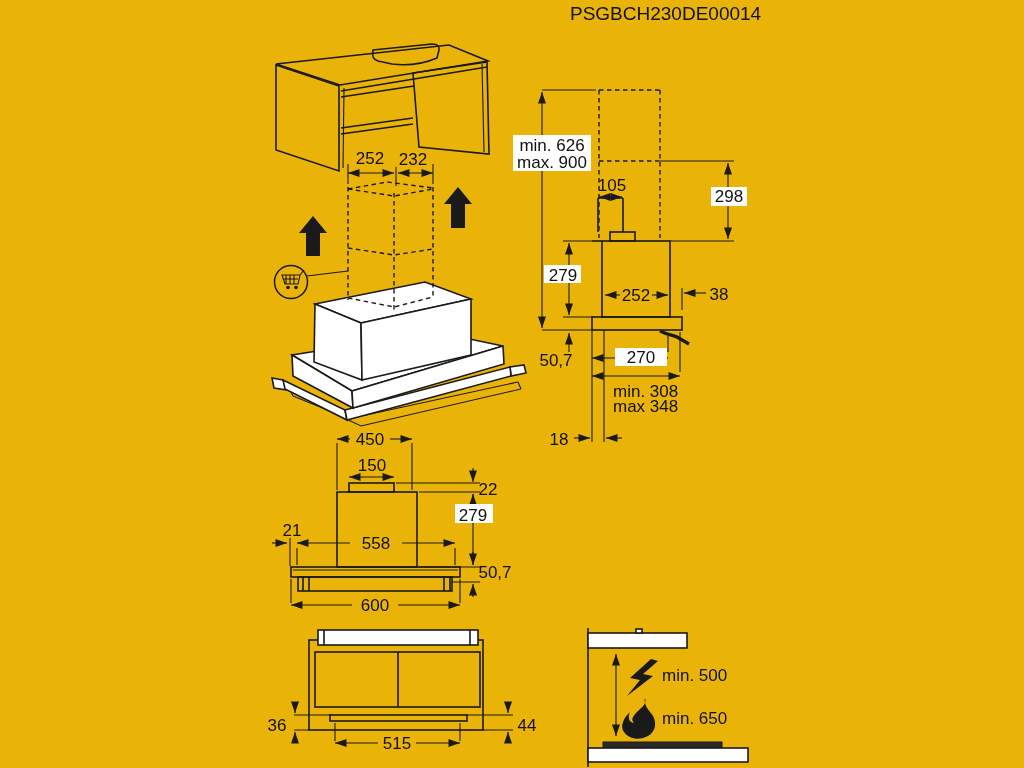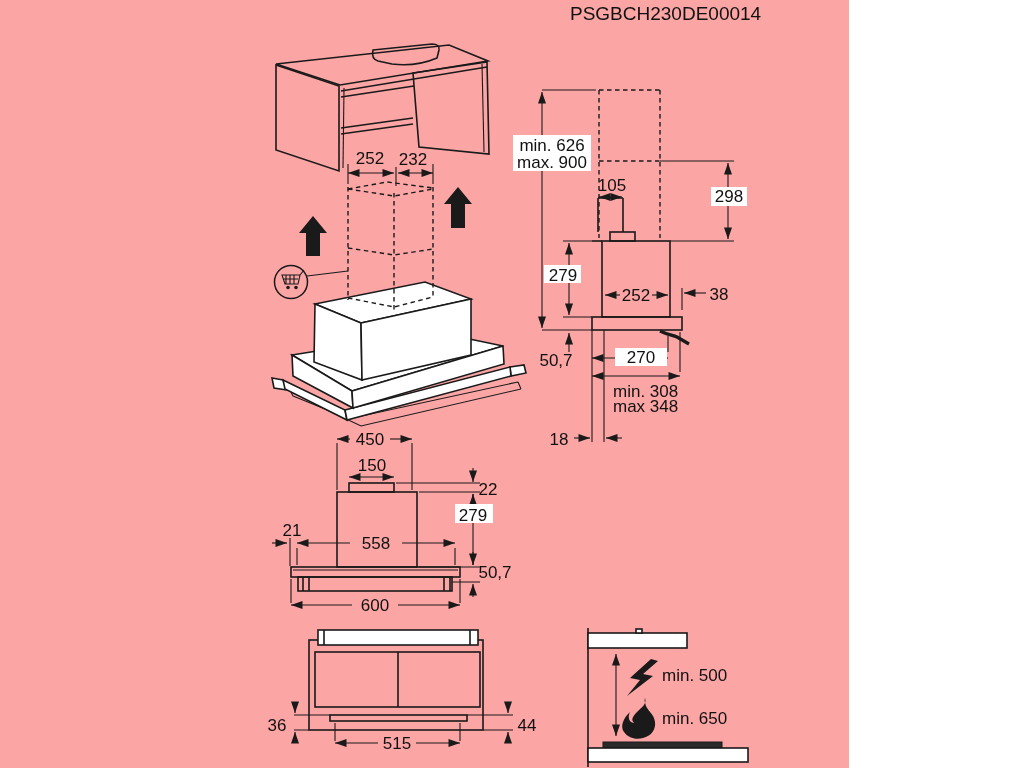--- a/index.html
+++ b/index.html
@@ -1,16 +1,16 @@
 <!DOCTYPE html>
 <html><head>
 <meta charset="utf-8">
 <style>
   html,body{margin:0;padding:0;background:#fff;}
-  #canvas{position:relative;width:813px;height:768px;background:#fca5a5;overflow:hidden;padding-left:36px;}
+  #canvas{position:relative;width:1024px;height:768px;background:#eab308;overflow:hidden;}
   svg{position:absolute;left:0;top:0;}
   text{font-family:"Liberation Sans","DejaVu Sans",sans-serif;fill:#111;}
   .dim{font-size:17px;}
   .title{font-size:19px;}
   .obj{stroke:#1a1a1a;stroke-width:1.6;fill:none;stroke-linejoin:miter;}
   .objf{stroke:#1a1a1a;stroke-width:1.6;fill:#fff;stroke-linejoin:miter;}
   .thin{stroke:#1a1a1a;stroke-width:1.1;fill:none;}
   .dash{stroke:#1a1a1a;stroke-width:1.4;fill:none;stroke-dasharray:4.5 3.5;}
   .blk{fill:#1a1a1a;stroke:none;}
   .wbg{fill:#ffffff;stroke:none;}

